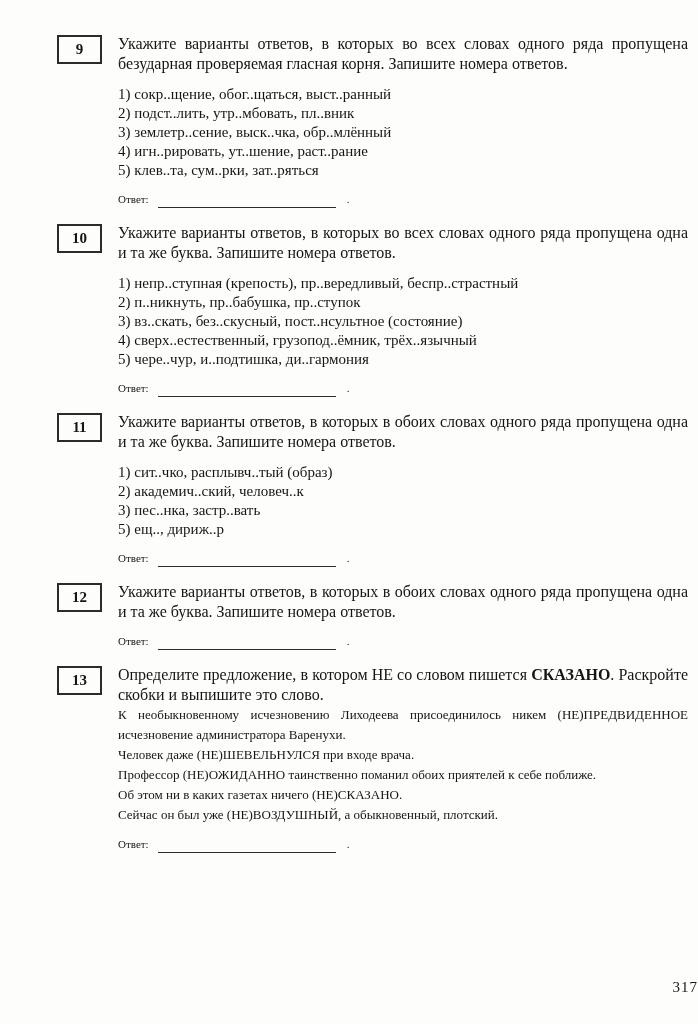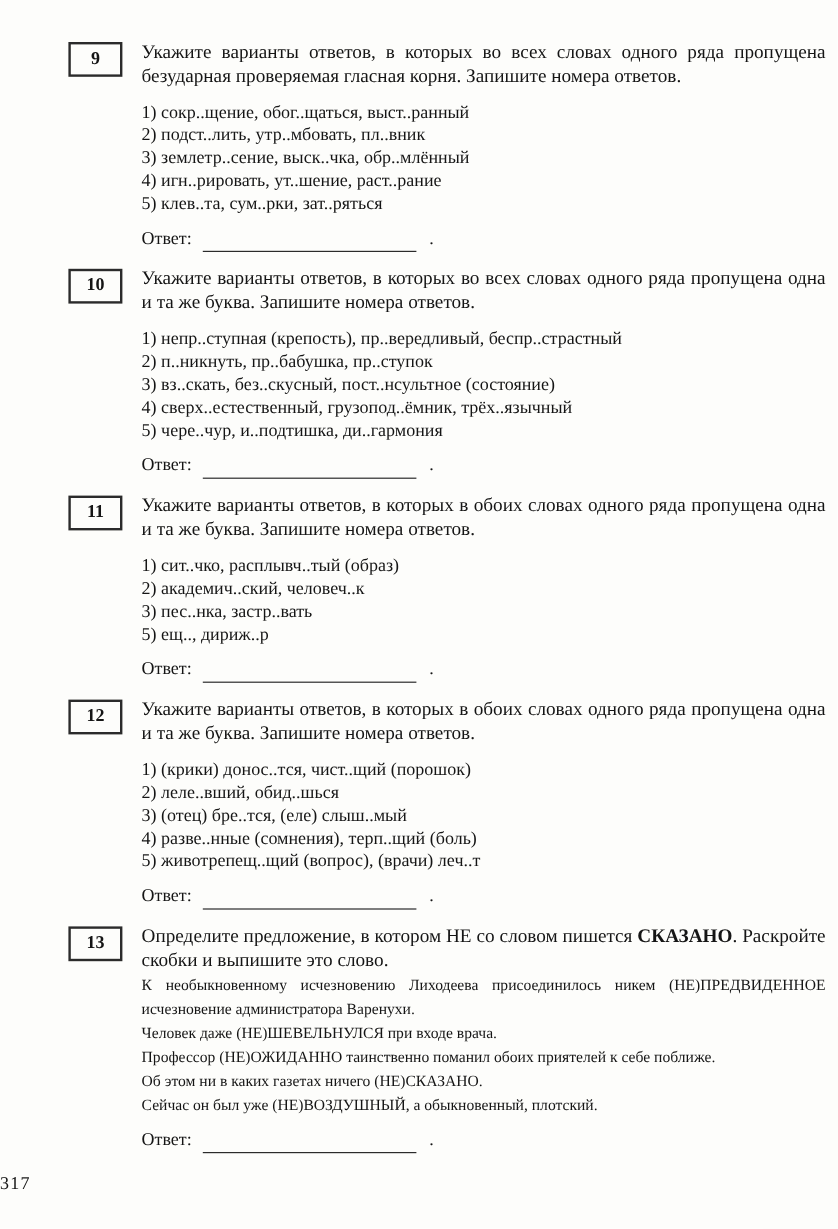--- a/index.html
+++ b/index.html
@@ -56,39 +56,39 @@
     line-height: 19px;
     white-space: nowrap;
   }
   .sentences p {
     font-size: 13px;
     line-height: 20px;
     text-align: justify;
   }
   .answer-line {
     margin-top: 9px;
-    font-size: 15px;
+    font-size: 11px;
     line-height: 21px;
     display: flex;
-    align-items: flex-end;
+    align-items: center;
   }
   .answer-blank {
     display: inline-block;
     width: 178px;
     height: 16px;
     border-bottom: 1.5px solid #2b2b2b;
     margin-left: 9px;
   }
   .answer-dot { margin-left: 11px; }
   .page-number {
     position: absolute;
     left: 0;
     bottom: 28px;
     width: 100%;
-    text-align: left;
+    text-align: right;
     font-size: 15px;
     letter-spacing: 1px;
   }
 </style>
 </head>
 <body>
 
 <div class="page">
 
   <section class="question">
@@ -160,27 +160,20 @@
   </section>
 
   <section class="question">
     <div class="qnum-col">
       <div class="qnum-box">
         <span>12</span>
       </div>
     </div>
     <div class="qbody">
       <p class="prompt">Укажите варианты ответов, в которых в обоих словах одного ряда пропущена одна и та же буква. Запишите номера ответов.</p>
-      <ul class="options">
-        <li>1) (крики) донос..тся, чист..щий (порошок)</li>
-        <li>2) леле..вший, обид..шься</li>
-        <li>3) (отец) бре..тся, (еле) слыш..мый</li>
-        <li>4) разве..нные (сомнения), терп..щий (боль)</li>
-        <li>5) животрепещ..щий (вопрос), (врачи) леч..т</li>
-      </ul>
       <div class="answer-line">
         <span>Ответ:</span>
         <span class="answer-blank"></span>
         <span class="answer-dot">.</span>
       </div>
     </div>
   </section>
 
   <section class="question">
     <div class="qnum-col">

